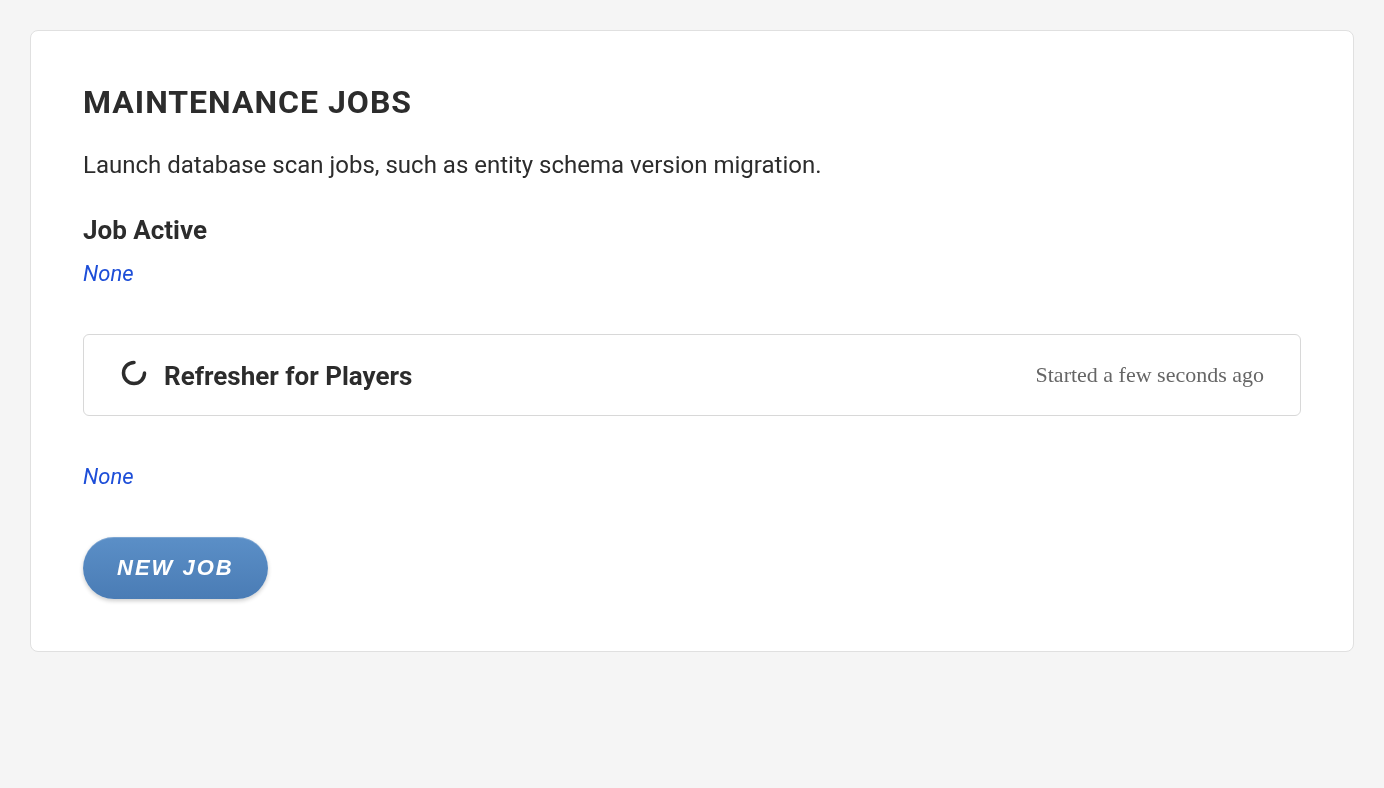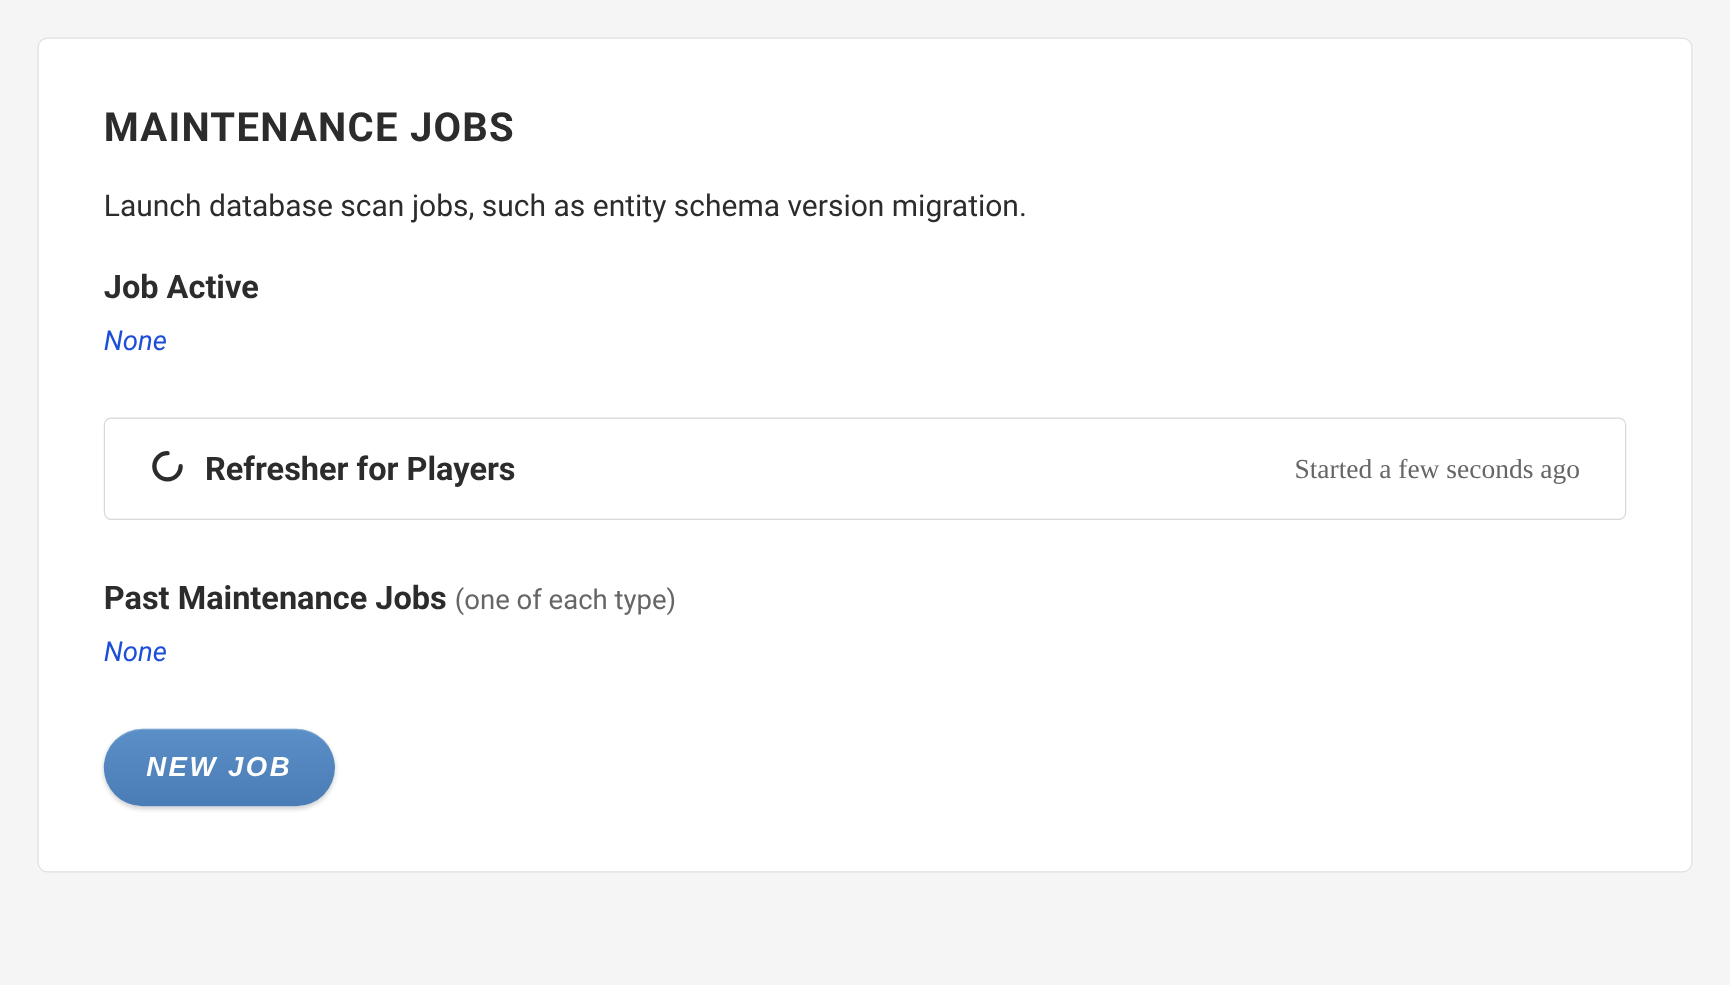--- a/index.html
+++ b/index.html
@@ -122,21 +122,17 @@
             <path d="M12 3 a9 9 0 1 0 9 9"></path>
           </svg>
         </span>
         <span class="job-name">Refresher for Players</span>
       </div>
       <span class="job-status">Started a few seconds ago</span>
     </div>
   </div>
 
   <div class="section-block">
-    <h2 class="section-heading">
-      <span>Past Maintenance Jobs</span>
-      <span class="subtext">(one of each type)</span>
-    </h2>
     <p class="empty-text">None</p>
   </div>
 
   <button class="new-job-button">NEW JOB</button>
 </div>
 
 </body></html>

